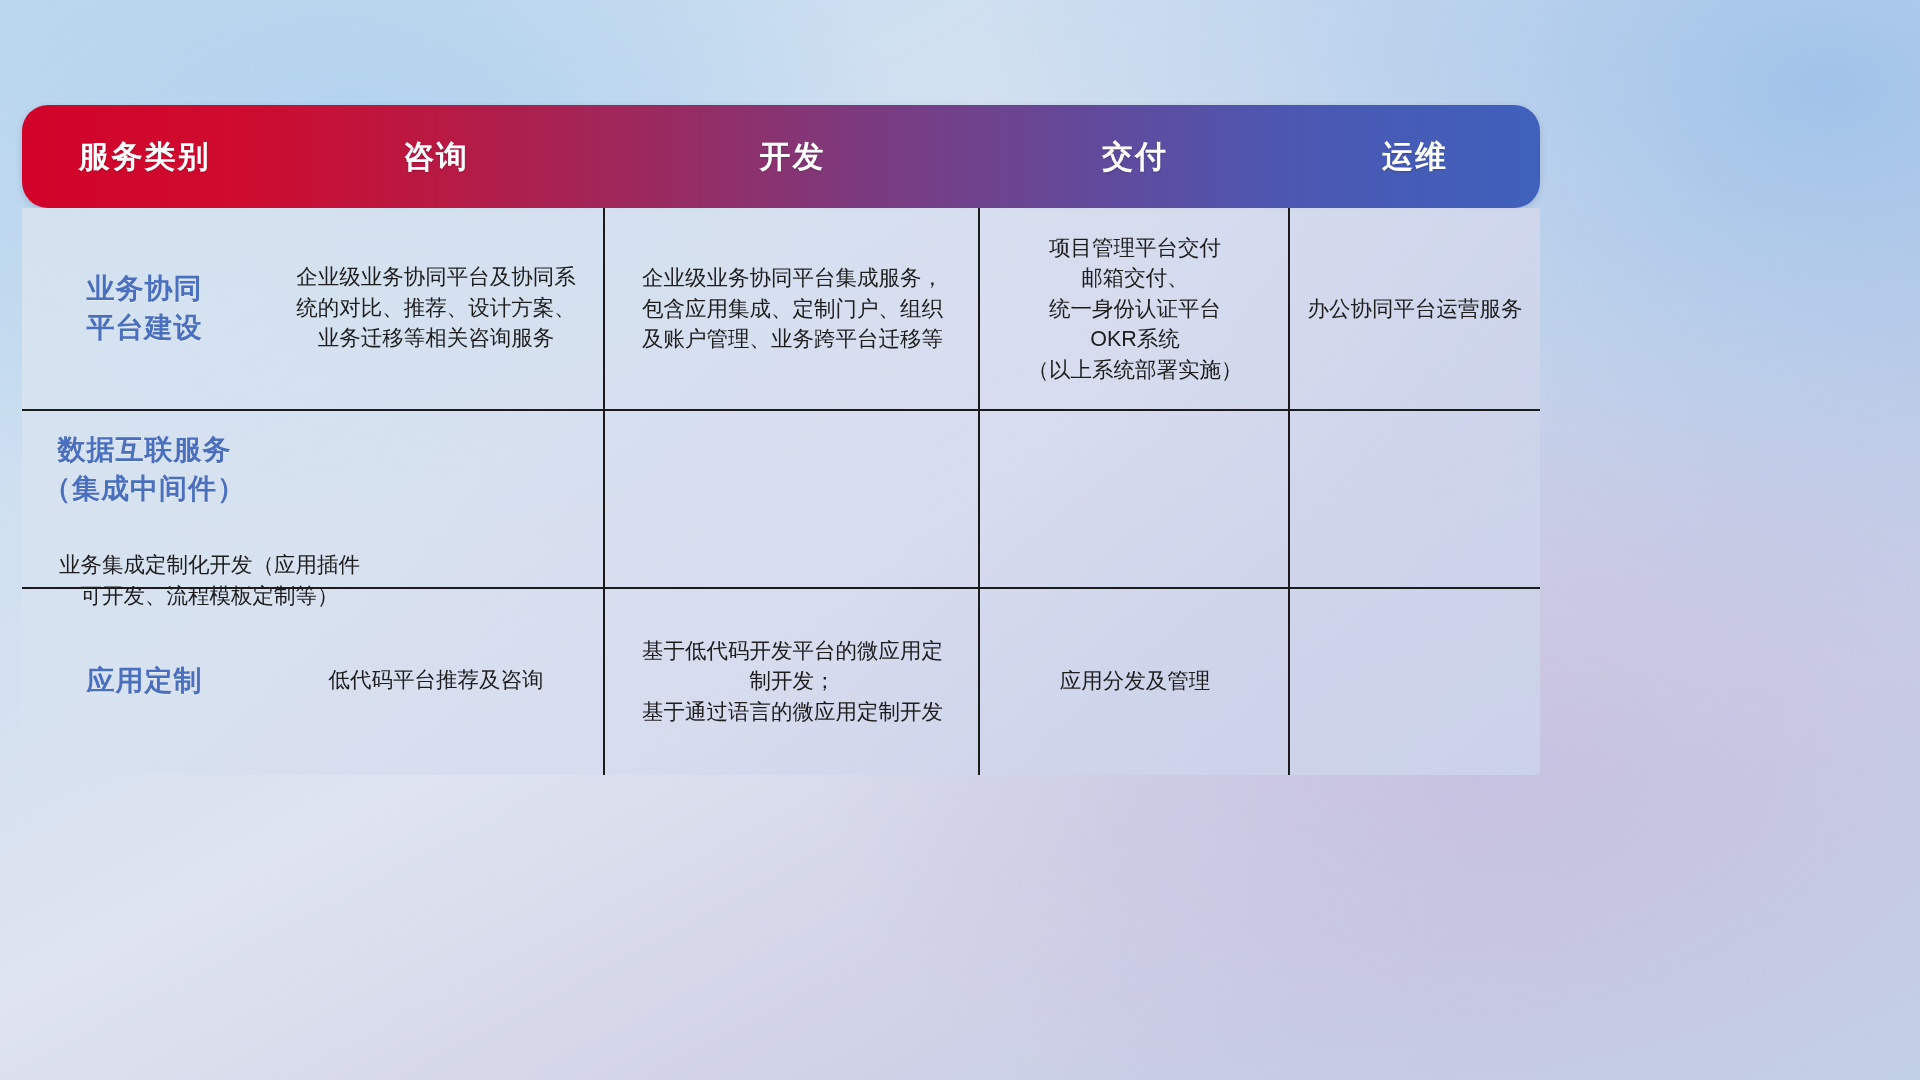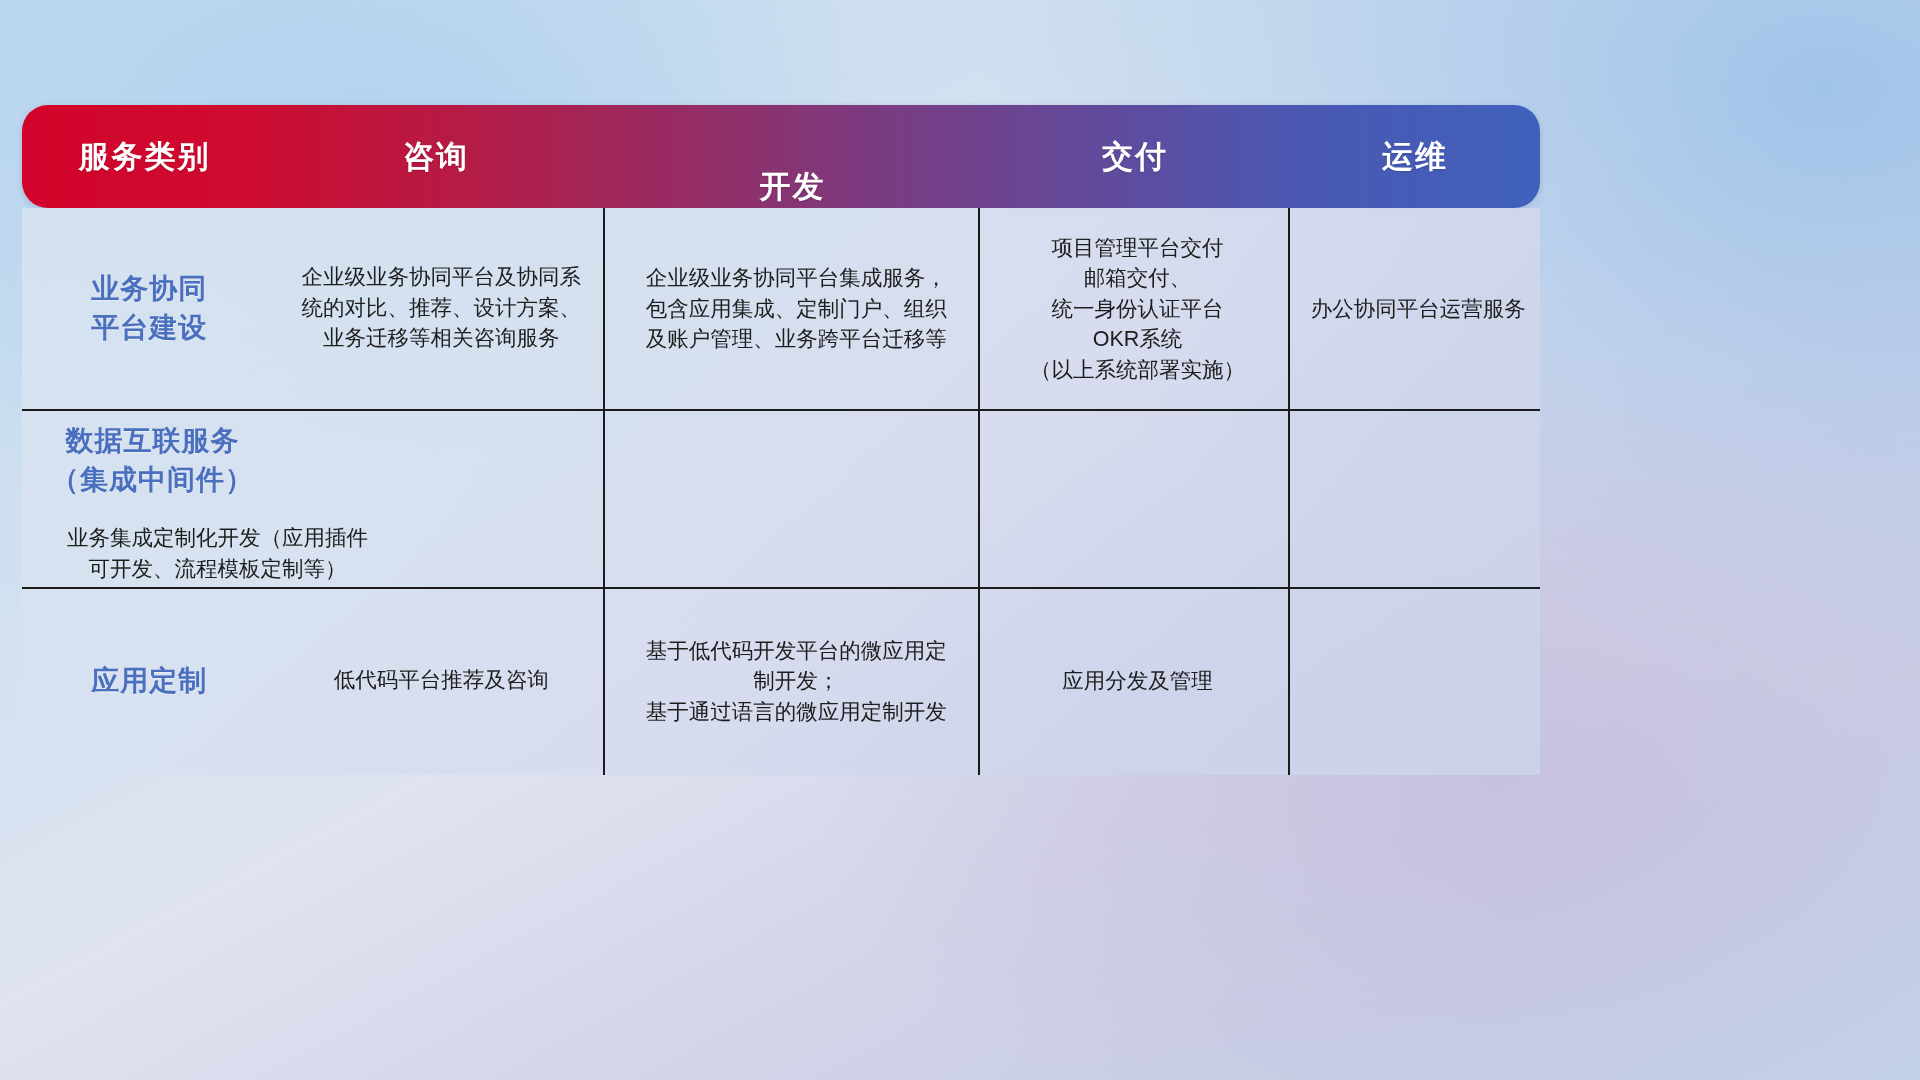--- a/index.html
+++ b/index.html
@@ -45,21 +45,21 @@
     box-sizing:border-box;
     color:#ffffff;
     font-weight:bold;
     font-size:31px;
     letter-spacing:2px;
     text-shadow:0 1px 2px rgba(0,0,0,.18);
   }
   
   .c1{width:245px;}
   .c2{width:338px;font-family:Liberation Mono, monospace;}
-  .c3{width:375px;align-items:flex-end;}
+  .c3{width:375px;}
   .c4{width:310px;}
   .c5{width:250px;}
 
   #body{
     position:relative;
     height:567px;
     background:linear-gradient(140deg,
         rgba(214,227,240,.92) 0%,
         rgba(216,226,240,.90) 30%,
         rgba(214,219,238,.90) 58%,
@@ -76,27 +76,26 @@
   #r3{height:187px;}
   .hrule{
     position:absolute;left:0;width:100%;height:2px;background:#1b1b1b;
   }
   .vrule{
     position:absolute;top:0;height:100%;width:2px;background:#1b1b1b;
   }
   .cell{
     display:flex;align-items:center;justify-content:center;
     box-sizing:border-box;
-    padding:12px 14px;
+    padding:21px 14px;
     text-align:center;
     color:#1d1d1d;
     font-size:21.5px;
     line-height:1.42;
     white-space:pre-line;
-    margin-left:8px;
   }
   .rowlabel{
     color:#4a6fbe;
     font-weight:bold;
     font-size:28px;
     line-height:1.38;
     letter-spacing:1px;
     text-shadow:0 1px 1px rgba(255,255,255,.45);
   }
   .empty{}

